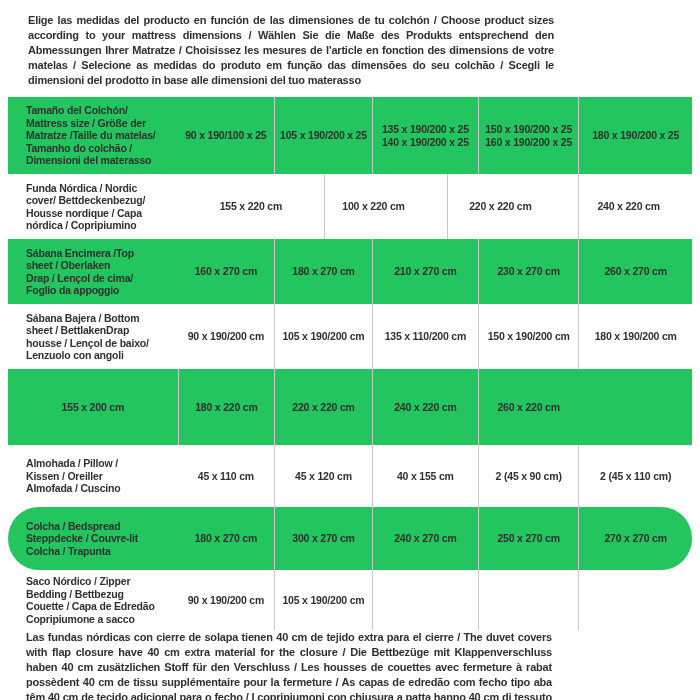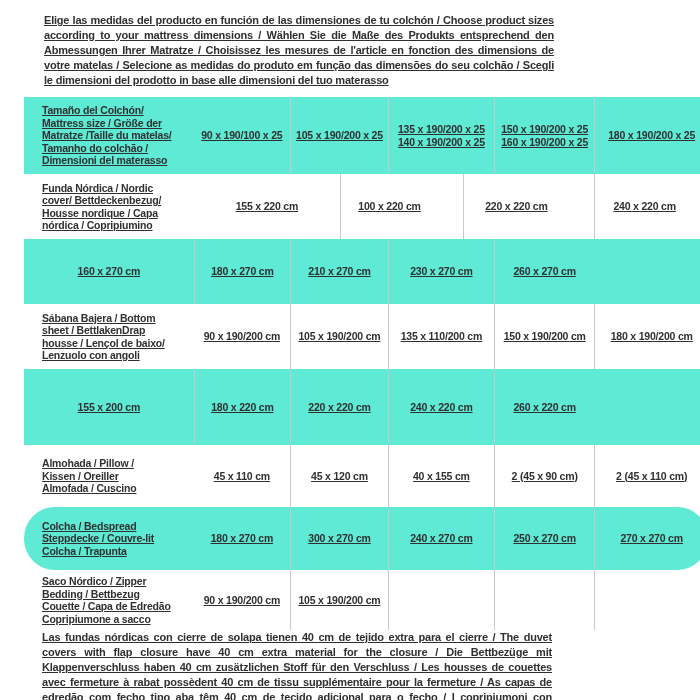--- a/index.html
+++ b/index.html
@@ -13,39 +13,38 @@
     overflow: hidden;
     font-family: "Liberation Sans", sans-serif;
     font-weight: bold;
     color: #303030;
     -webkit-font-smoothing: antialiased;
   }
   .page {
     box-sizing: border-box;
     width: 564px;
     height: 700px;
-    padding: 13px 8px 0 24px;
-    text-decoration: underline;
+    padding: 13px 8px 0 8px;
   }
   .intro-text {
     margin: 0 2px 9px 20px;
     font-size: 11px;
     line-height: 15px;
     letter-spacing: -0.2px;
     text-align: justify;
   }
   .size-table {
     width: 684px;
   }
   .row {
     display: grid;
     grid-template-columns: 24.8% 14.1% 14.3% 15.5% 14.7% 16.6%;
     align-items: stretch;
   }
-  .row.odd  { background: #5eead4; }
+  .row.odd  { background: #22c55e; }
   .row.even { background: #ffffff; }
   .row:nth-child(1) { min-height: 77px; }
   .row:nth-child(2) { min-height: 65px; gap: 25px; }
   .row:nth-child(3) { min-height: 65px; }
   .row:nth-child(4) { min-height: 65px; }
   .row:nth-child(5) { min-height: 76px; }
   .row:nth-child(6) { min-height: 62px; }
   .row:nth-child(7) { min-height: 63px; border-radius: 31px; }
   .row:nth-child(8) { min-height: 60px; }
   .cell {
@@ -105,20 +104,24 @@
 Housse nordique  / Capa
 nórdica / Copripiumino</div>
     <div class="cell value-cell">155 x 220 cm</div>
     <div class="cell value-cell">100 x 220 cm</div>
     <div class="cell value-cell">220 x 220 cm</div>
     <div class="cell value-cell">240 x 220 cm</div>
     <div class="cell value-cell">260 x 220 cm</div>
   </div>
 
   <div class="row odd">
+    <div class="cell label-cell">Sábana Encimera /Top
+sheet / Oberlaken
+Drap / Lençol de cima/
+Foglio da appoggio</div>
     <div class="cell value-cell">160 x 270 cm</div>
     <div class="cell value-cell">180 x 270 cm</div>
     <div class="cell value-cell">210 x 270 cm</div>
     <div class="cell value-cell">230 x 270 cm</div>
     <div class="cell value-cell">260 x 270 cm</div>
   </div>
 
   <div class="row even">
     <div class="cell label-cell">Sábana Bajera / Bottom
 sheet / BettlakenDrap

